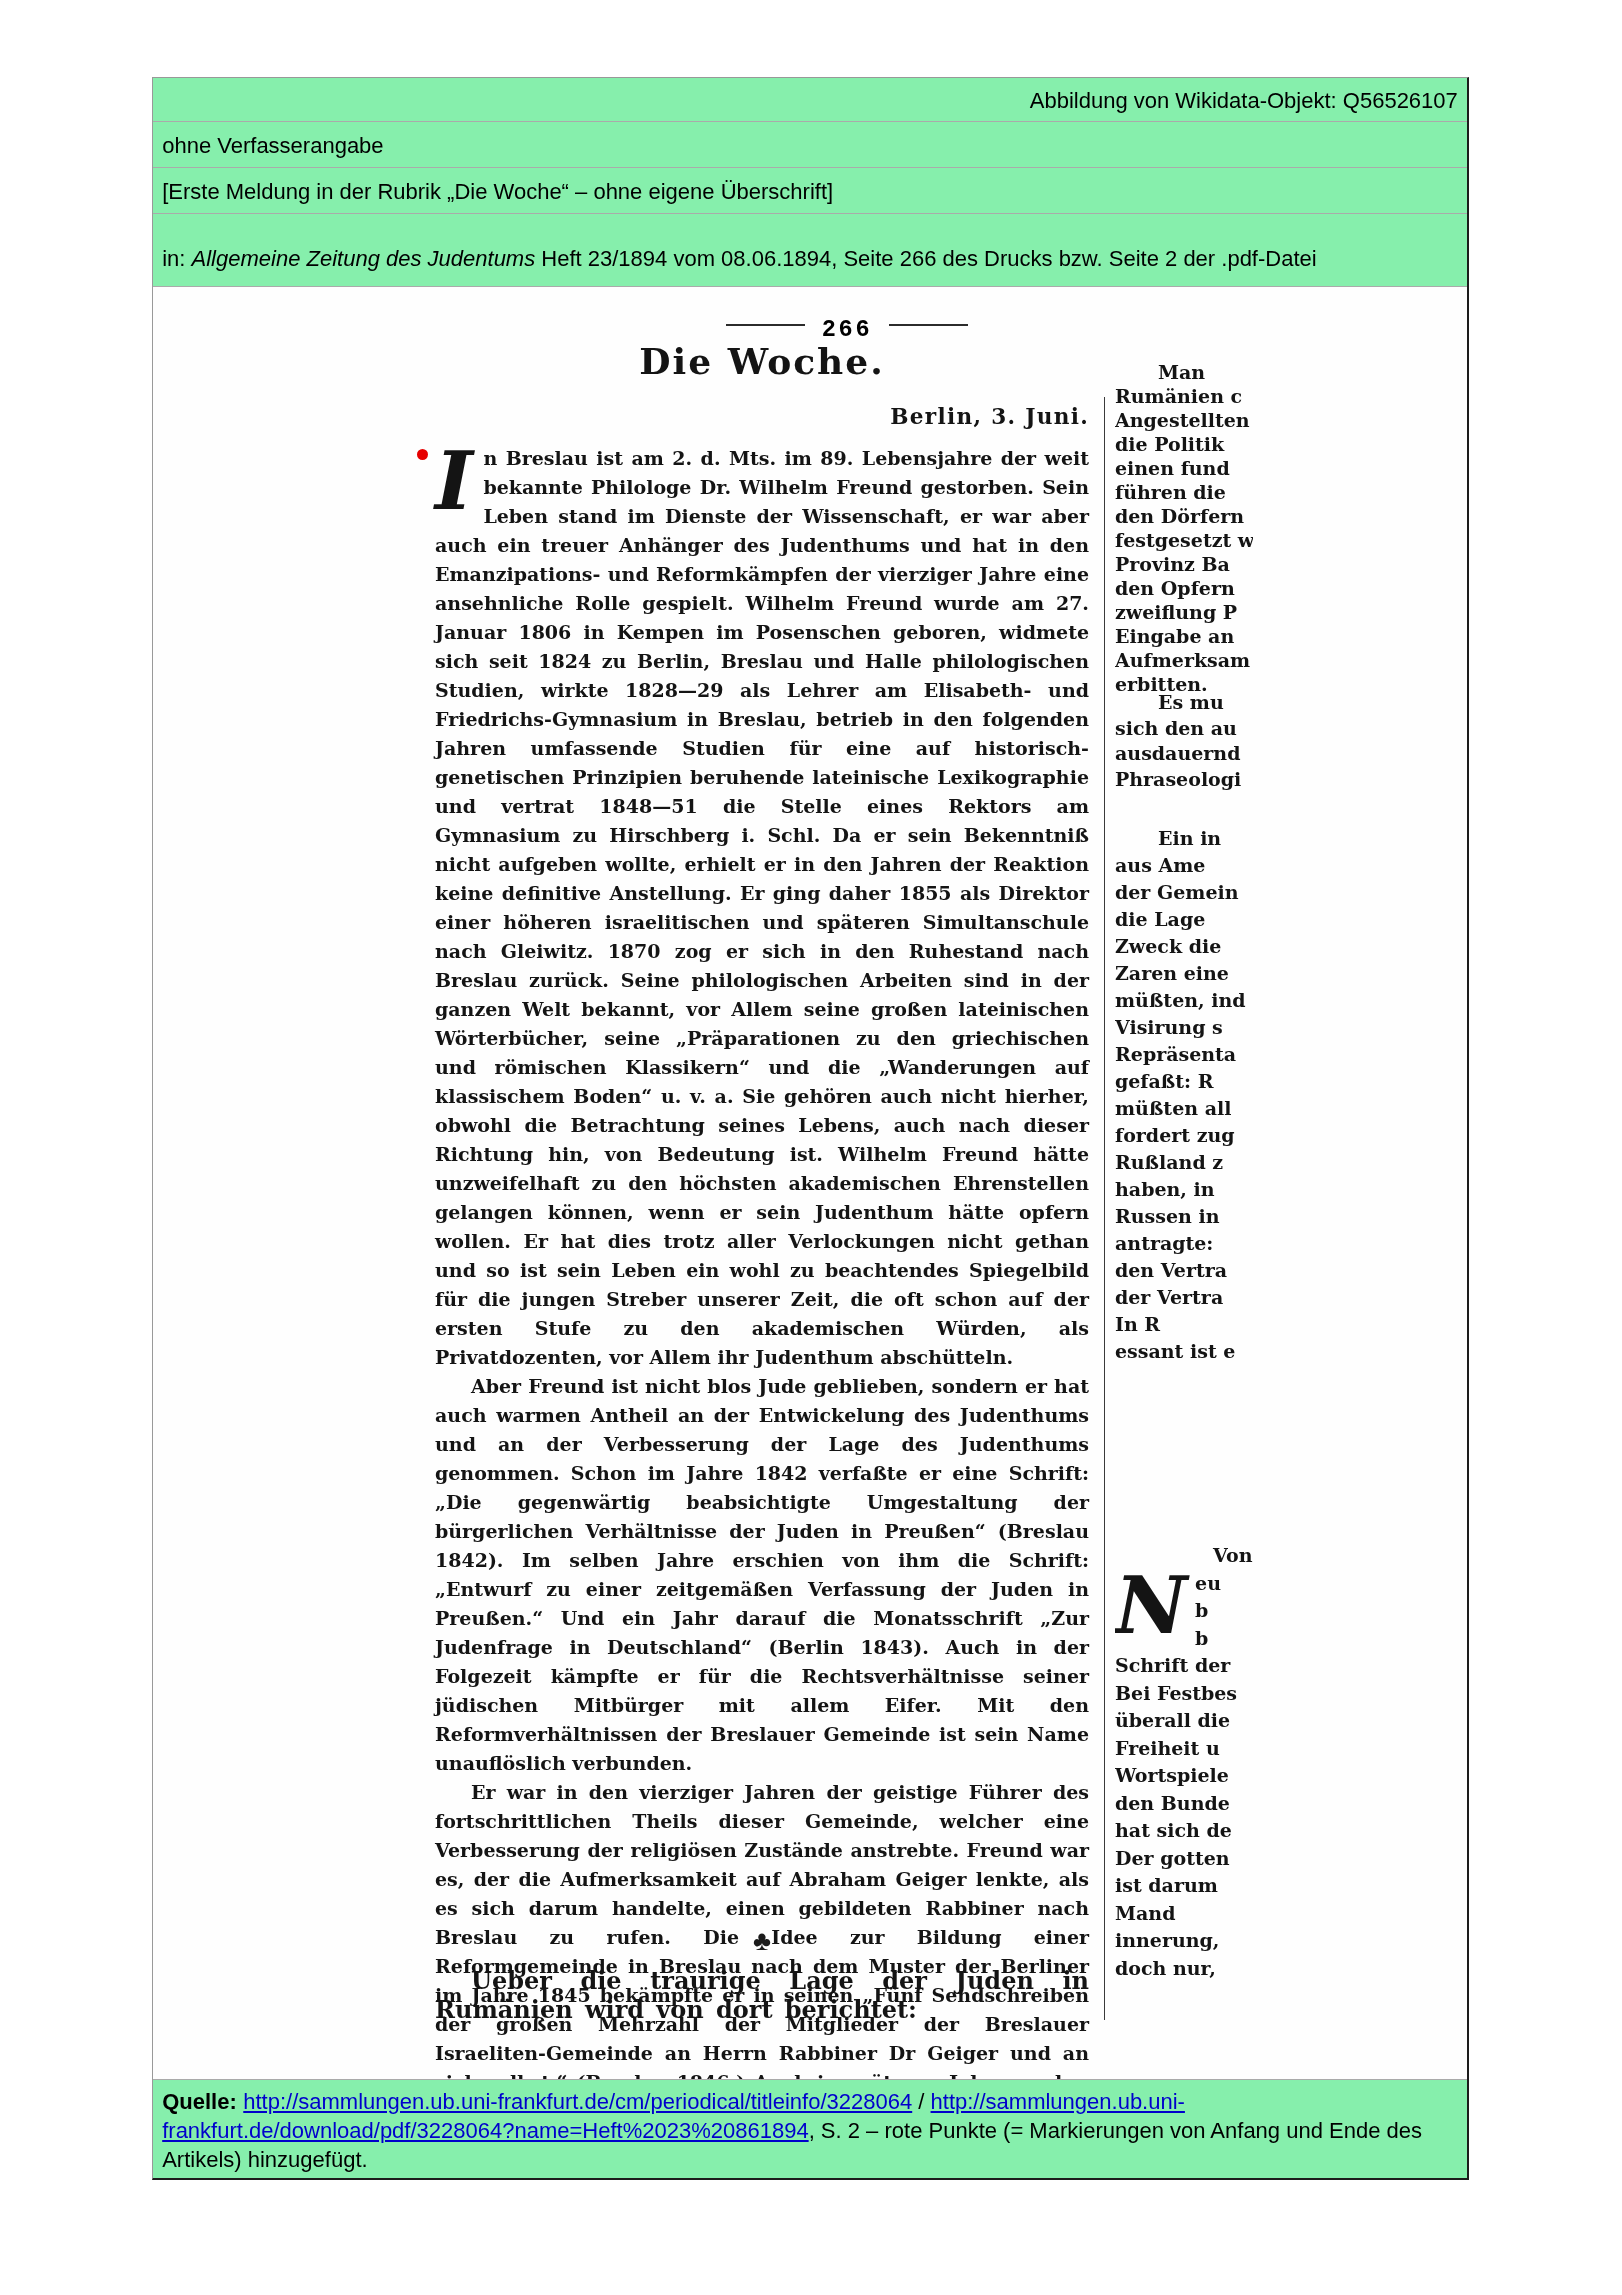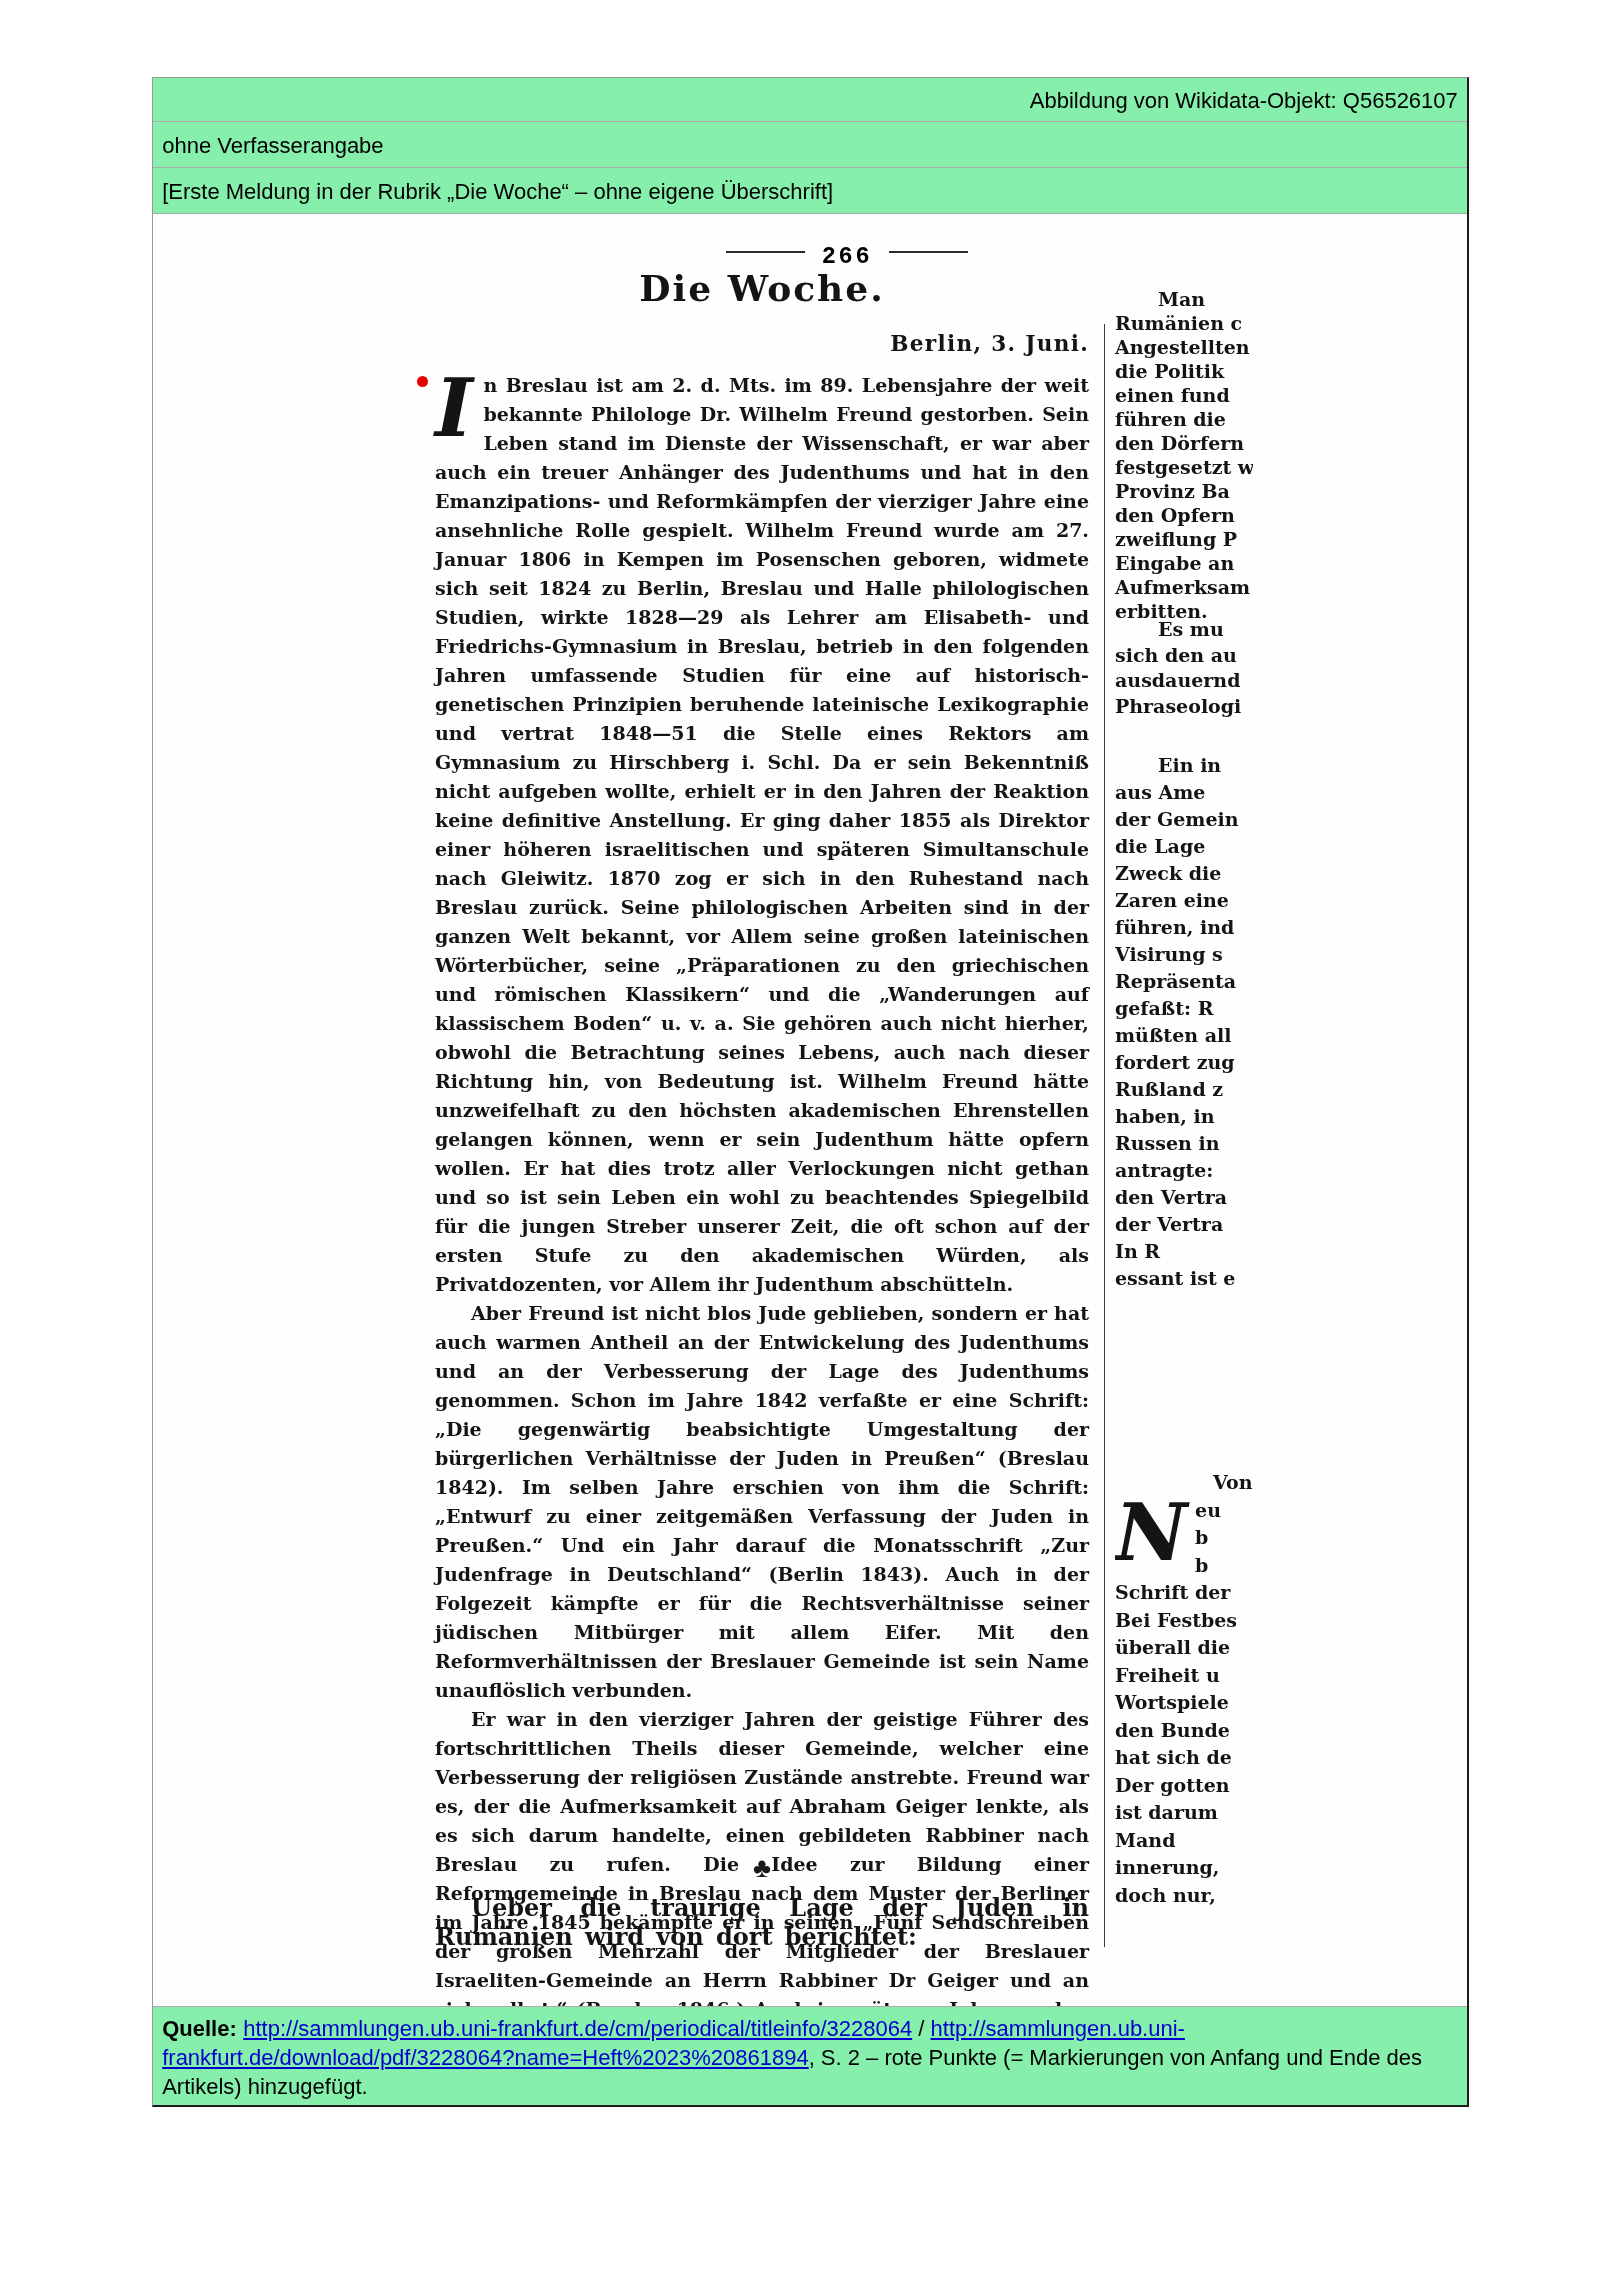--- a/index.html
+++ b/index.html
@@ -91,20 +91,23 @@
   </div>
 
   <div class="row r-author">
     <span>ohne Verfasserangabe</span>
   </div>
 
   <div class="row r-note">
     <span>[Erste Meldung in der Rubrik „Die Woche“ – ohne eigene Überschrift]</span>
   </div>
 
+  <div class="row r-in">
+    <p><span>in: </span><i>Allgemeine Zeitung des Judentums</i><span> Heft 23/1894 vom 08.06.1894, Seite 266 des Drucks bzw. Seite 2 der .pdf-Datei</span></p>
+  </div>
 
 
   <div class="row r-scan">
 
     <div class="pageno">
       <span class="pn-rule"></span><span>266</span><span class="pn-rule"></span>
     </div>
 
     <div class="rubric">Die Woche.</div>
 
@@ -155,21 +158,21 @@
       </div>
       <div class="rc-sec rc-s3">
         <div class="rc-line rc-ind">Ein in</div>
         <div>
 
         <div class="rc-line">aus Ame</div>
             <div class="rc-line">der Gemein</div>
             <div class="rc-line">die Lage</div>
             <div class="rc-line">Zweck die</div>
             <div class="rc-line">Zaren eine</div>
-            <div class="rc-line">führen, ind</div>
+            <div class="rc-line">müßten, ind</div>
             <div class="rc-line">Visirung s</div>
             <div class="rc-line">Repräsenta</div>
             <div class="rc-line">gefaßt: R</div>
             <div class="rc-line">müßten all</div>
             <div class="rc-line">fordert zug</div>
             <div class="rc-line">Rußland z</div>
             <div class="rc-line">haben, in</div>
             <div class="rc-line">Russen in</div>
             <div class="rc-line">antragte:</div>
             <div class="rc-line">den Vertra</div>

